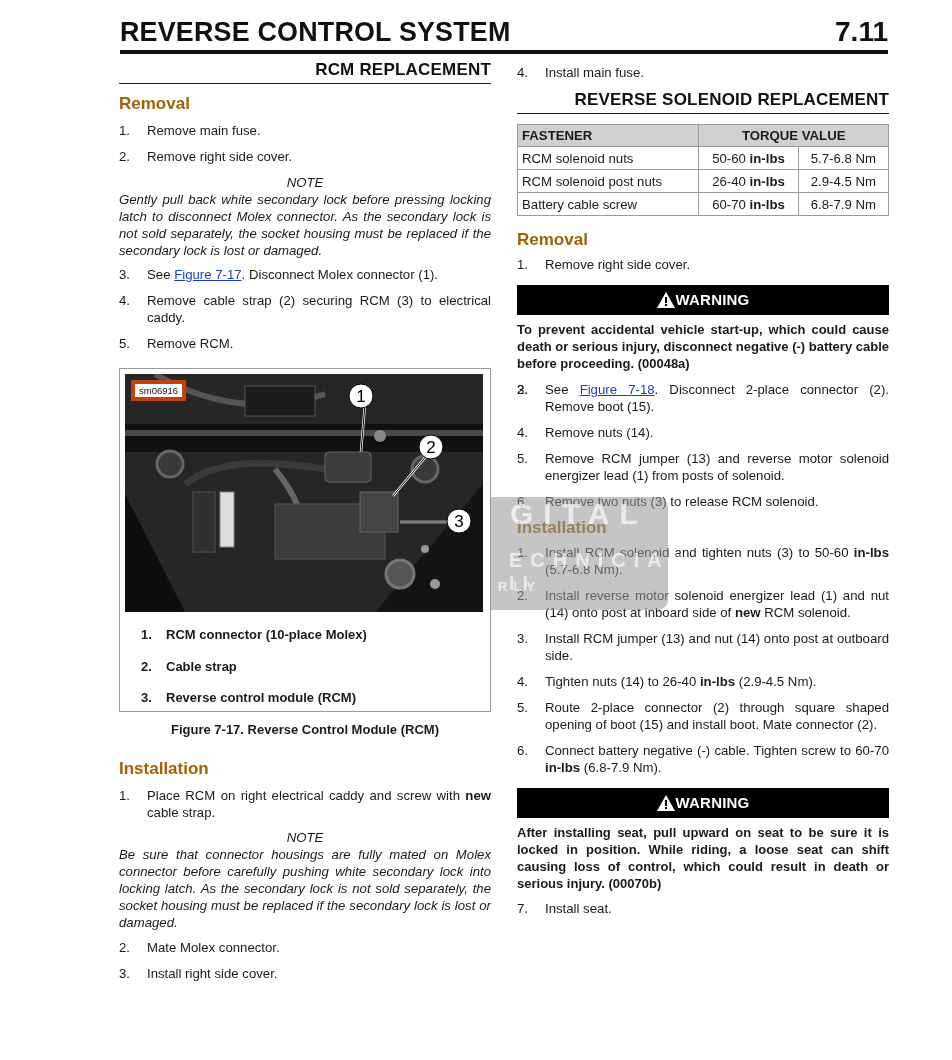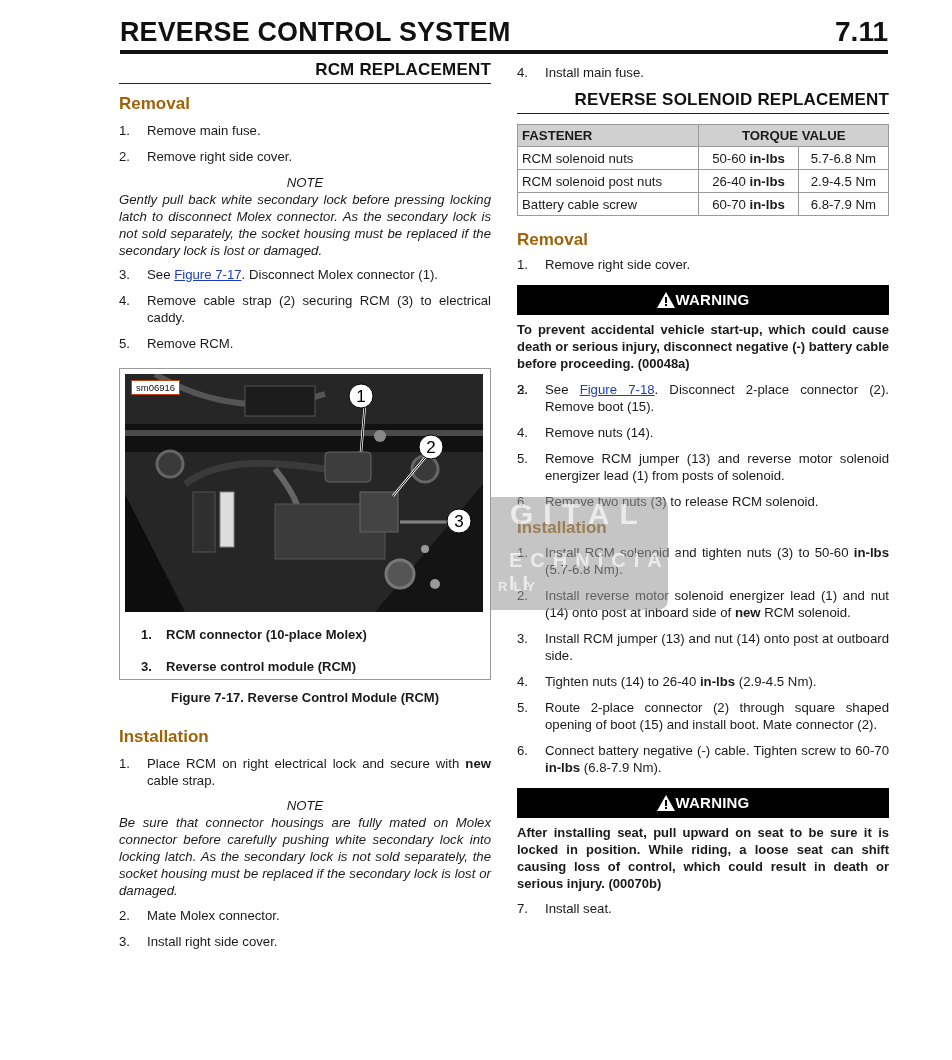--- a/index.html
+++ b/index.html
@@ -43,21 +43,21 @@
 
   .figure-box {
     border: 1px solid #9a9a9a; padding: 5px 5px 4px 5px; margin-top: 16px; width: 360px;
   }
   .photo {
     position: relative; width: 358px; height: 238px; background: #2a2a2a; overflow: hidden;
   }
   .photo svg { display: block; }
   .photo-tag {
     position: absolute; left: 6px; top: 6px; background: #fff; font-size: 9.5px;
-    padding: 1px 4px; color: #111; border: 1px solid #c2410c;
+    padding: 1px 4px; color: #111; border: 4px solid #c2410c;
   }
   .legend { margin: 4px 0 0 16px; }
   .legend div { font-size: 13px; font-weight: bold; line-height: 16.5px; margin-top: 15px; }
   .legend .ln { display: inline-block; width: 25px; }
   .fig-caption { text-align: center; font-size: 13px; font-weight: bold; margin-top: 10px; }
 
   table.torque { border-collapse: collapse; width: 372px; margin-top: 10px; font-size: 13.2px; }
   table.torque th {
     background: #d0d0d0; font-weight: bold; text-align: left; padding: 3px 4px;
     border: 1px solid #9a9a9a;
@@ -161,30 +161,31 @@
         <circle cx="306" cy="73" r="12" fill="#fff" stroke="#000" stroke-width="1"></circle>
         <circle cx="334" cy="147" r="12" fill="#fff" stroke="#000" stroke-width="1"></circle>
         <text x="236" y="28" text-anchor="middle" font-size="17" font-family="Liberation Sans, sans-serif" fill="#000">1</text>
         <text x="306" y="79" text-anchor="middle" font-size="17" font-family="Liberation Sans, sans-serif" fill="#000">2</text>
         <text x="334" y="153" text-anchor="middle" font-size="17" font-family="Liberation Sans, sans-serif" fill="#000">3</text>
       </svg>
       <div class="photo-tag">sm06916</div>
     </div>
     <div class="legend">
       <div><span class="ln">1.</span><span>RCM connector (10-place Molex)</span></div>
+      <div><span class="ln">2.</span><span>Cable strap</span></div>
       <div><span class="ln">3.</span><span>Reverse control module (RCM)</span></div>
     </div>
   </div>
   <div class="fig-caption">Figure 7-17. Reverse Control Module (RCM)</div>
 
   <h3 class="sub-title" style="margin-top:22px">Installation</h3>
   <ol class="steps" style="margin-top:8px">
     <li>
       <span class="num">1.</span>
-      <span>Place RCM on right electrical lock and secure with </span><span class="bold">new</span><span> cable strap.</span>
+      <span>Place RCM on right electrical caddy and screw with </span><span class="bold">new</span><span> cable strap.</span>
     </li>
   </ol>
   <div style="margin-top:8px">
     <div class="note-head">NOTE</div>
     <div class="note-body">Be sure that connector housings are fully mated on Molex connector before carefully pushing white secondary lock into locking latch. As the secondary lock is not sold separately, the socket housing must be replaced if the secondary lock is lost or damaged.</div>
   </div>
   <ol class="steps" style="margin-top:8px">
     <li>
       <span class="num">2.</span>
       <span>Mate Molex connector.</span>

